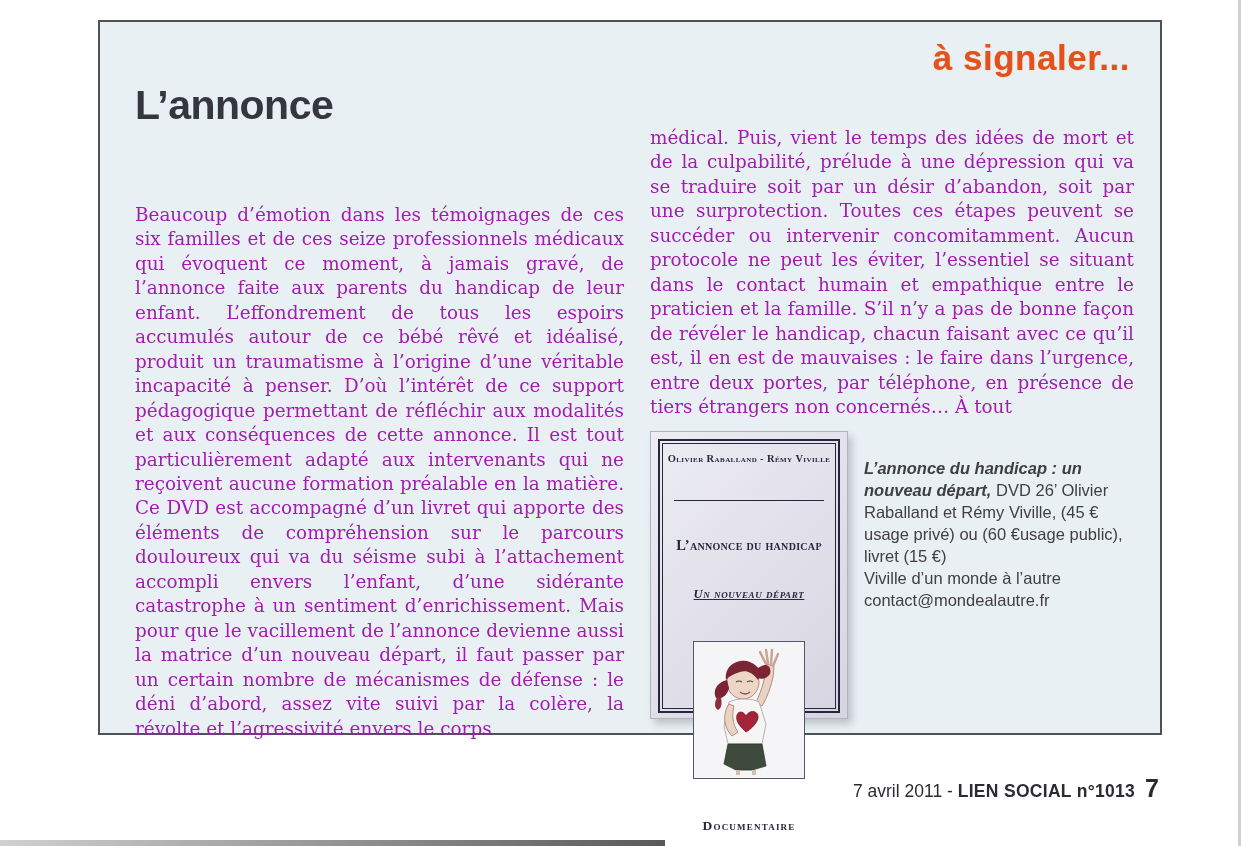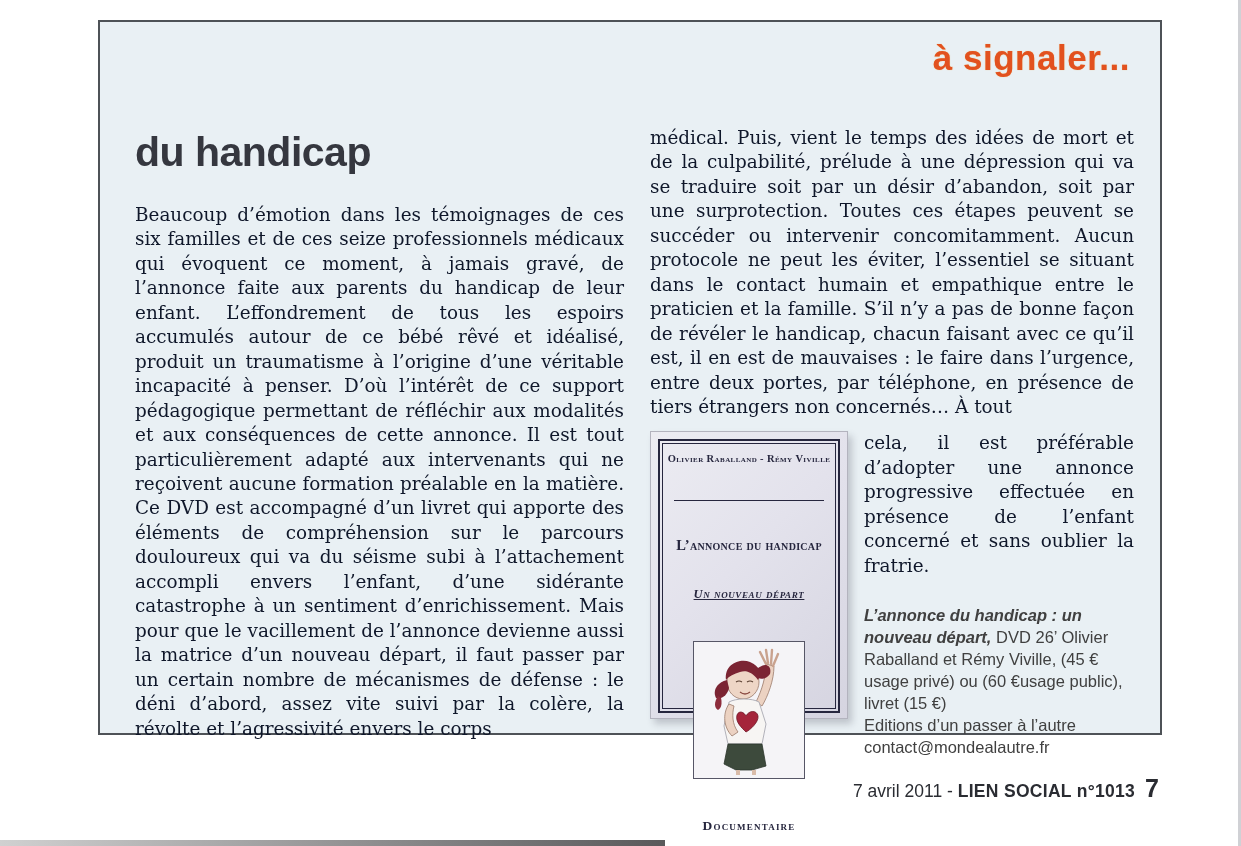--- a/index.html
+++ b/index.html
@@ -15,21 +15,21 @@
     background:#e9f0f4; border:2px solid #4e5257;padding-left:16px; }
 
   .signaler { position:absolute; top:16px; right:30px;
     font-size:35px; font-weight:bold; letter-spacing:.5px; color:#e2511f;
     text-shadow:0 0 1px rgba(244,166,32,.55); }
 
   .title { position:absolute; left:35px; top:60px; font-size:41px; line-height:47px;
     font-weight:bold; color:#35373f; letter-spacing:-.5px; }
 
   .bodytext { font-family:"DejaVu Serif","Liberation Serif",serif; font-size:18.4px;
-    line-height:24.45px; color:#0f172a; text-align:justify; hyphens:auto; -webkit-hyphens:auto; }
+    line-height:24.45px; color:#a21caf; text-align:justify; hyphens:auto; -webkit-hyphens:auto; }
 
   .col-left  { position:absolute; left:35px;  top:181px; width:489px; }
   .col-right { position:absolute; left:550px; top:104px; width:484px; }
 
   .wrap-row { display:flex; gap:16px; margin-top:12px; }
 
   
   .dvd { flex:none; width:198px; height:288px; position:relative;
     background:linear-gradient(135deg,#ececf2 0%,#e3e2ec 45%,#d5d4e0 100%);
     border:1px solid #b3b3be; box-shadow:4px 5px 7px rgba(40,40,60,.22); }
@@ -65,22 +65,21 @@
   .footer .pagenum { font-size:25px; font-weight:bold; margin-left:10px; }
 </style>
 </head>
 <body>
 
 <div class="panel">
 
   <div class="signaler">à signaler...</div>
 
   <h1 class="title">
-    <br>
-    <span>du handicap</span>
+    <span>L’annonce</span><br>
   </h1>
 
   <div class="col-left bodytext">Beaucoup d’émotion dans les témoignages de ces six familles et de ces seize professionnels médicaux qui évoquent ce moment, à jamais gravé, de l’annonce faite aux parents du handicap de leur enfant. L’effondrement de tous les espoirs accumulés autour de ce bébé rêvé et idéalisé, produit un traumatisme à l’origine d’une véritable incapacité à penser. D’où l’intérêt de ce support pédagogique permettant de réfléchir aux modalités et aux conséquences de cette annonce. Il est tout particulièrement adapté aux intervenants qui ne reçoivent aucune formation préalable en la matière. Ce DVD est accompagné d’un livret qui apporte des éléments de compréhension sur le parcours douloureux qui va du séisme subi à l’attachement accompli envers l’enfant, d’une sidérante catastrophe à un sentiment d’enrichissement. Mais pour que le vacillement de l’annonce devienne aussi la matrice d’un nouveau départ, il faut passer par un certain nombre de mécanismes de défense : le déni d’abord, assez vite suivi par la colère, la révolte et l’agressivité envers le corps</div>
 
   <div class="col-right">
     <div class="bodytext">médical. Puis, vient le temps des idées de mort et de la culpabilité, prélude à une dépression qui va se traduire soit par un désir d’abandon, soit par une surprotection. Toutes ces étapes peuvent se succéder ou intervenir concomitamment. Aucun protocole ne peut les éviter, l’essentiel se situant dans le contact humain et empathique entre le praticien et la famille. S’il n’y a pas de bonne façon de révéler le handicap, chacun faisant avec ce qu’il est, il en est de mauvaises : le faire dans l’urgence, entre deux portes, par téléphone, en présence de tiers étrangers non concernés… À tout</div>
 
     <div class="wrap-row">
 
       <div class="dvd">
@@ -127,25 +126,24 @@
             <div class="dvd-publisher">
               <div>Éditions</div>
               <div>d’un monde</div>
               <div>à l’autre</div>
             </div>
           </div>
         </div>
       </div>
 
       <div class="beside-dvd">
-        <div class="bodytext wrap-text">cela, il est préférable d’adopter une annonce progressive effectuée en présence de l’enfant concerné et sans oublier la fratrie.</div>
 
         <div class="caption">
           <span class="caption-lead">L’annonce du handicap : un nouveau départ,</span><span> DVD 26’ Olivier Raballand et Rémy Viville, (45 € usage privé) ou (60 €usage public), livret (15 €)</span>
-          <span class="caption-line">Editions d’un passer à l’autre</span>
+          <span class="caption-line">Viville d’un monde à l’autre</span>
           <span class="caption-line">contact@mondealautre.fr</span>
         </div>
       </div>
 
     </div>
   </div>
 </div>
 
 <div class="footer">
   <span class="date">7 avril 2011 - </span>

